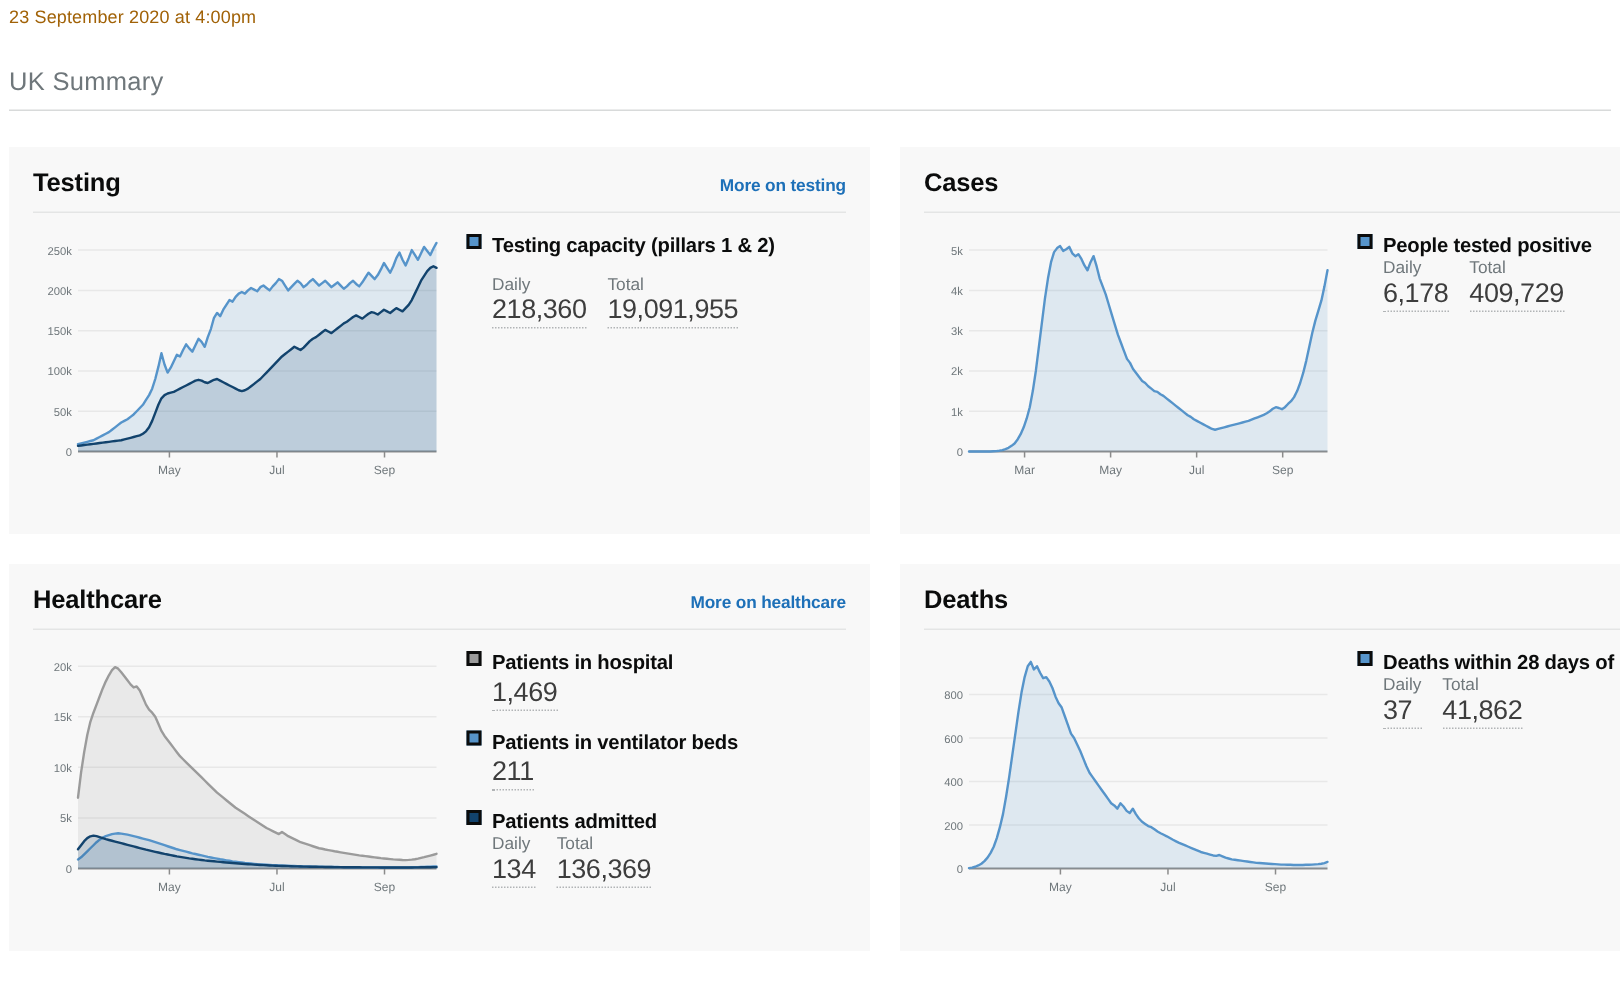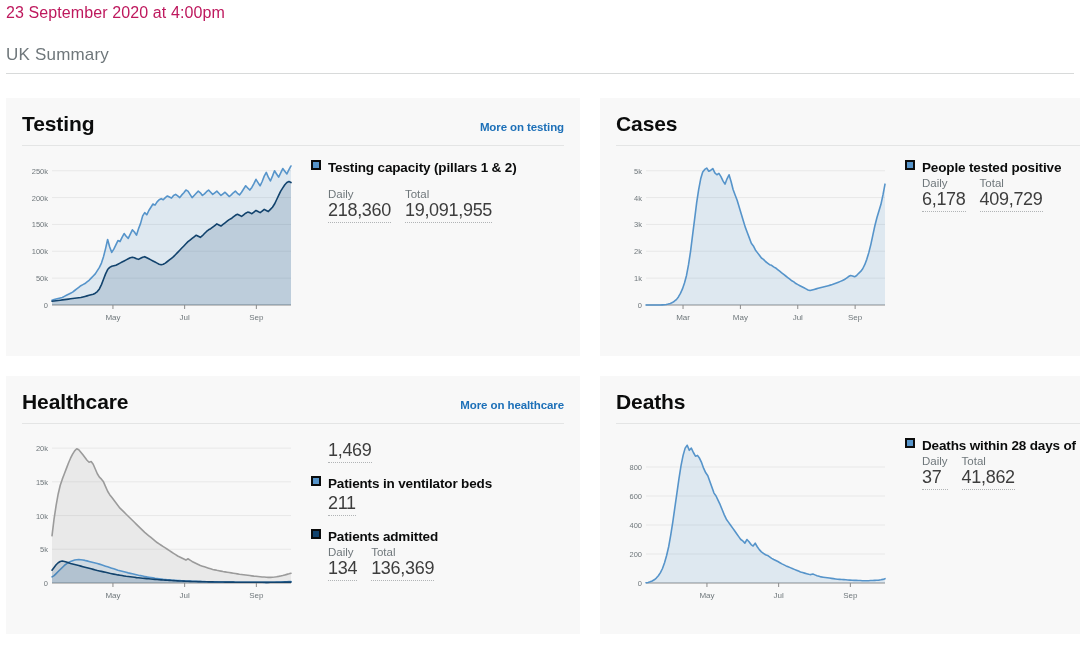--- a/index.html
+++ b/index.html
@@ -8,21 +8,21 @@
     width: 1080px; height: 664px;
     background: #ffffff;
     font-family: "Liberation Sans", sans-serif;
     color: #0b0c0c;
     overflow: hidden;
   }
   .page { width: 1080px; height: 664px; position: relative; }
 
   .timestamp {
     position: absolute; left: 6px; top: 4px;
-    font-size: 16px; color: #be185d; letter-spacing: 0.1px;
+    font-size: 12px; color: #a16207; letter-spacing: 0.1px;
   }
 
   .summary-head {
     position: absolute; left: 6px; top: 45px; width: 1068px;
   }
   .summary-title {
     font-size: 17px; color: #6f777b; font-weight: 400;
     letter-spacing: 0.2px; padding-bottom: 8px;
   }
   .summary-rule { height: 1px; background: #d8dada; width: 1068px; }
@@ -36,21 +36,21 @@
     background: #f8f8f8;
     width: 574px; height: 258px;
     padding: 14px 16px 10px 16px;
     position: relative;
     flex: 0 0 auto;
   }
   .panel-head {
     display: flex; align-items: baseline; justify-content: space-between;
     padding-bottom: 9px;
   }
-  .panel-title { font-size: 21px; font-weight: 700; color: #0b0c0c; letter-spacing: -0.1px; text-align: center; }
+  .panel-title { font-size: 17px; font-weight: 700; color: #0b0c0c; letter-spacing: -0.1px; text-align: center; }
   .panel-link {
     font-size: 11.5px; font-weight: 700; color: #1d70b8;
     text-decoration: none; letter-spacing: -0.1px; padding-left: 24px;
   }
   .panel-rule { height: 1px; background: #e4e5e5; margin-bottom: 6px; }
 
   .panel-body { display: flex; }
   .chart-wrap { flex: 0 0 275px; position: relative; }
   .chart-wrap svg { display: block; }
   .stats { flex: 1; padding-left: 14px; padding-top: 8px; }
@@ -237,20 +237,24 @@
                 <path d="M30.00 105.79 L32.06 88.93 L34.12 75.44 L36.18 63.98 L38.24 55.21 L40.30 49.14 L42.36 43.74 L44.42 38.35 L46.48 32.95 L48.54 28.23 L50.60 24.19 L52.66 20.81 L54.72 18.79 L56.78 19.80 L58.84 22.16 L60.91 24.86 L62.97 27.56 L65.03 30.26 L67.09 32.28 L69.15 31.60 L71.21 34.30 L73.27 39.02 L75.33 43.74 L77.39 47.12 L79.45 49.14 L81.51 51.84 L83.57 56.56 L85.63 61.28 L87.69 64.65 L89.75 67.35 L91.81 70.05 L93.87 72.74 L95.93 75.44 L97.99 78.14 L100.05 80.16 L102.11 82.19 L104.17 84.21 L106.23 86.23 L108.29 88.26 L110.35 90.28 L112.41 92.30 L114.47 94.33 L116.53 96.35 L118.59 98.37 L120.66 100.40 L122.72 102.42 L124.78 104.10 L126.84 105.79 L128.90 107.48 L130.96 109.16 L133.02 110.85 L135.08 112.53 L137.14 113.88 L139.20 115.23 L141.26 116.58 L143.32 117.93 L145.38 119.28 L147.44 120.63 L149.50 121.98 L151.56 123.33 L153.62 124.67 L155.68 126.02 L157.74 127.03 L159.80 128.05 L161.86 129.06 L163.92 130.07 L165.98 128.72 L168.04 130.07 L170.10 131.42 L172.16 132.43 L174.22 133.44 L176.28 134.45 L178.34 135.47 L180.41 136.14 L182.47 136.81 L184.53 137.49 L186.59 138.16 L188.65 138.84 L190.71 139.51 L192.77 139.85 L194.83 140.32 L196.89 140.73 L198.95 141.13 L201.01 141.53 L203.07 141.87 L205.13 142.21 L207.19 142.55 L209.25 142.88 L211.31 143.22 L213.37 143.56 L215.43 143.90 L217.49 144.23 L219.55 144.50 L221.61 144.77 L223.67 145.04 L225.73 145.31 L227.79 145.58 L229.85 145.85 L231.91 146.12 L233.97 146.32 L236.03 146.53 L238.09 146.73 L240.16 146.93 L242.22 147.07 L244.28 147.20 L246.34 147.33 L248.40 147.40 L250.46 147.27 L252.52 147.07 L254.58 146.80 L256.64 146.39 L258.70 145.92 L260.76 145.45 L262.82 144.91 L264.88 144.37 L266.94 143.83 L269.00 143.22 L269.00 153 L30.00 153 Z" fill="#9b9b9b" fill-opacity="0.16" stroke="none"></path>
                 <path d="M30.00 105.79 L32.06 88.93 L34.12 75.44 L36.18 63.98 L38.24 55.21 L40.30 49.14 L42.36 43.74 L44.42 38.35 L46.48 32.95 L48.54 28.23 L50.60 24.19 L52.66 20.81 L54.72 18.79 L56.78 19.80 L58.84 22.16 L60.91 24.86 L62.97 27.56 L65.03 30.26 L67.09 32.28 L69.15 31.60 L71.21 34.30 L73.27 39.02 L75.33 43.74 L77.39 47.12 L79.45 49.14 L81.51 51.84 L83.57 56.56 L85.63 61.28 L87.69 64.65 L89.75 67.35 L91.81 70.05 L93.87 72.74 L95.93 75.44 L97.99 78.14 L100.05 80.16 L102.11 82.19 L104.17 84.21 L106.23 86.23 L108.29 88.26 L110.35 90.28 L112.41 92.30 L114.47 94.33 L116.53 96.35 L118.59 98.37 L120.66 100.40 L122.72 102.42 L124.78 104.10 L126.84 105.79 L128.90 107.48 L130.96 109.16 L133.02 110.85 L135.08 112.53 L137.14 113.88 L139.20 115.23 L141.26 116.58 L143.32 117.93 L145.38 119.28 L147.44 120.63 L149.50 121.98 L151.56 123.33 L153.62 124.67 L155.68 126.02 L157.74 127.03 L159.80 128.05 L161.86 129.06 L163.92 130.07 L165.98 128.72 L168.04 130.07 L170.10 131.42 L172.16 132.43 L174.22 133.44 L176.28 134.45 L178.34 135.47 L180.41 136.14 L182.47 136.81 L184.53 137.49 L186.59 138.16 L188.65 138.84 L190.71 139.51 L192.77 139.85 L194.83 140.32 L196.89 140.73 L198.95 141.13 L201.01 141.53 L203.07 141.87 L205.13 142.21 L207.19 142.55 L209.25 142.88 L211.31 143.22 L213.37 143.56 L215.43 143.90 L217.49 144.23 L219.55 144.50 L221.61 144.77 L223.67 145.04 L225.73 145.31 L227.79 145.58 L229.85 145.85 L231.91 146.12 L233.97 146.32 L236.03 146.53 L238.09 146.73 L240.16 146.93 L242.22 147.07 L244.28 147.20 L246.34 147.33 L248.40 147.40 L250.46 147.27 L252.52 147.07 L254.58 146.80 L256.64 146.39 L258.70 145.92 L260.76 145.45 L262.82 144.91 L264.88 144.37 L266.94 143.83 L269.00 143.22" fill="none" stroke="#9b9b9b" stroke-width="1.6" stroke-linejoin="round" stroke-linecap="round"></path>
                 <path d="M30.00 146.93 L32.06 145.58 L34.12 143.56 L36.18 141.53 L38.24 139.51 L40.30 137.49 L42.36 135.47 L44.42 133.78 L46.48 132.43 L48.54 131.42 L50.60 130.74 L52.66 130.07 L54.72 129.73 L56.78 129.53 L58.84 129.73 L60.91 130.07 L62.97 130.41 L65.03 130.88 L67.09 131.42 L69.15 131.96 L71.21 132.50 L73.27 133.04 L75.33 133.58 L77.39 134.12 L79.45 134.79 L81.51 135.47 L83.57 136.14 L85.63 136.81 L87.69 137.49 L89.75 138.16 L91.81 138.84 L93.87 139.51 L95.93 140.19 L97.99 140.73 L100.05 141.27 L102.11 141.80 L104.17 142.34 L106.23 142.88 L108.29 143.36 L110.35 143.83 L112.41 144.30 L114.47 144.77 L116.53 145.24 L118.59 145.65 L120.66 146.05 L122.72 146.46 L124.78 146.86 L126.84 147.20 L128.90 147.54 L130.96 147.87 L133.02 148.21 L135.08 148.48 L137.14 148.75 L139.20 149.02 L141.26 149.29 L143.32 149.49 L145.38 149.70 L147.44 149.90 L149.50 150.10 L151.56 150.23 L153.62 150.37 L155.68 150.50 L157.74 150.64 L159.80 150.74 L161.86 150.84 L163.92 150.94 L165.98 151.04 L168.04 151.13 L170.10 151.21 L172.16 151.29 L174.22 151.37 L176.28 151.44 L178.34 151.50 L180.41 151.57 L182.47 151.62 L184.53 151.68 L186.59 151.73 L188.65 151.79 L190.71 151.83 L192.77 151.87 L194.83 151.91 L196.89 151.95 L198.95 151.99 L201.01 152.02 L203.07 152.04 L205.13 152.07 L207.19 152.10 L209.25 152.12 L211.31 152.15 L213.37 152.18 L215.43 152.19 L217.49 152.20 L219.55 152.22 L221.61 152.23 L223.67 152.24 L225.73 152.26 L227.79 152.27 L229.85 152.29 L231.91 152.29 L233.97 152.30 L236.03 152.31 L238.09 152.31 L240.16 152.32 L242.22 152.33 L244.28 152.33 L246.34 152.31 L248.40 152.29 L250.46 152.26 L252.52 152.20 L254.58 152.14 L256.64 152.06 L258.70 151.97 L260.76 151.89 L262.82 151.80 L264.88 151.72 L266.94 151.65 L269.00 151.58 L269.00 153 L30.00 153 Z" fill="#5694ca" fill-opacity="0.16" stroke="none"></path>
                 <path d="M30.00 146.93 L32.06 145.58 L34.12 143.56 L36.18 141.53 L38.24 139.51 L40.30 137.49 L42.36 135.47 L44.42 133.78 L46.48 132.43 L48.54 131.42 L50.60 130.74 L52.66 130.07 L54.72 129.73 L56.78 129.53 L58.84 129.73 L60.91 130.07 L62.97 130.41 L65.03 130.88 L67.09 131.42 L69.15 131.96 L71.21 132.50 L73.27 133.04 L75.33 133.58 L77.39 134.12 L79.45 134.79 L81.51 135.47 L83.57 136.14 L85.63 136.81 L87.69 137.49 L89.75 138.16 L91.81 138.84 L93.87 139.51 L95.93 140.19 L97.99 140.73 L100.05 141.27 L102.11 141.80 L104.17 142.34 L106.23 142.88 L108.29 143.36 L110.35 143.83 L112.41 144.30 L114.47 144.77 L116.53 145.24 L118.59 145.65 L120.66 146.05 L122.72 146.46 L124.78 146.86 L126.84 147.20 L128.90 147.54 L130.96 147.87 L133.02 148.21 L135.08 148.48 L137.14 148.75 L139.20 149.02 L141.26 149.29 L143.32 149.49 L145.38 149.70 L147.44 149.90 L149.50 150.10 L151.56 150.23 L153.62 150.37 L155.68 150.50 L157.74 150.64 L159.80 150.74 L161.86 150.84 L163.92 150.94 L165.98 151.04 L168.04 151.13 L170.10 151.21 L172.16 151.29 L174.22 151.37 L176.28 151.44 L178.34 151.50 L180.41 151.57 L182.47 151.62 L184.53 151.68 L186.59 151.73 L188.65 151.79 L190.71 151.83 L192.77 151.87 L194.83 151.91 L196.89 151.95 L198.95 151.99 L201.01 152.02 L203.07 152.04 L205.13 152.07 L207.19 152.10 L209.25 152.12 L211.31 152.15 L213.37 152.18 L215.43 152.19 L217.49 152.20 L219.55 152.22 L221.61 152.23 L223.67 152.24 L225.73 152.26 L227.79 152.27 L229.85 152.29 L231.91 152.29 L233.97 152.30 L236.03 152.31 L238.09 152.31 L240.16 152.32 L242.22 152.33 L244.28 152.33 L246.34 152.31 L248.40 152.29 L250.46 152.26 L252.52 152.20 L254.58 152.14 L256.64 152.06 L258.70 151.97 L260.76 151.89 L262.82 151.80 L264.88 151.72 L266.94 151.65 L269.00 151.58" fill="none" stroke="#5694ca" stroke-width="1.6" stroke-linejoin="round" stroke-linecap="round"></path>
                 <path d="M30.00 140.19 L32.06 137.49 L34.12 134.79 L36.18 132.77 L38.24 131.55 L40.30 131.08 L42.36 131.42 L44.42 132.09 L46.48 132.77 L48.54 133.44 L50.60 133.98 L52.66 134.52 L54.72 135.06 L56.78 135.60 L58.84 136.14 L60.91 136.68 L62.97 137.22 L65.03 137.76 L67.09 138.30 L69.15 138.84 L71.21 139.38 L73.27 139.92 L75.33 140.46 L77.39 140.93 L79.45 141.40 L81.51 141.87 L83.57 142.34 L85.63 142.82 L87.69 143.29 L89.75 143.69 L91.81 144.10 L93.87 144.50 L95.93 144.91 L97.99 145.24 L100.05 145.58 L102.11 145.92 L104.17 146.26 L106.23 146.53 L108.29 146.80 L110.35 147.07 L112.41 147.33 L114.47 147.60 L116.53 147.81 L118.59 148.01 L120.66 148.21 L122.72 148.41 L124.78 148.62 L126.84 148.82 L128.90 149.02 L130.96 149.19 L133.02 149.36 L135.08 149.53 L137.14 149.70 L139.20 149.84 L141.26 149.99 L143.32 150.14 L145.38 150.28 L147.44 150.41 L149.50 150.53 L151.56 150.65 L153.62 150.76 L155.68 150.87 L157.74 150.98 L159.80 151.06 L161.86 151.14 L163.92 151.22 L165.98 151.30 L168.04 151.37 L170.10 151.44 L172.16 151.50 L174.22 151.56 L176.28 151.61 L178.34 151.66 L180.41 151.72 L182.47 151.76 L184.53 151.80 L186.59 151.84 L188.65 151.88 L190.71 151.92 L192.77 151.95 L194.83 151.97 L196.89 152.00 L198.95 152.03 L201.01 152.06 L203.07 152.08 L205.13 152.10 L207.19 152.12 L209.25 152.14 L211.31 152.16 L213.37 152.18 L215.43 152.19 L217.49 152.20 L219.55 152.22 L221.61 152.23 L223.67 152.24 L225.73 152.26 L227.79 152.27 L229.85 152.28 L231.91 152.29 L233.97 152.29 L236.03 152.30 L238.09 152.31 L240.16 152.31 L242.22 152.32 L244.28 152.33 L246.34 152.33 L248.40 152.32 L250.46 152.31 L252.52 152.29 L254.58 152.26 L256.64 152.23 L258.70 152.20 L260.76 152.18 L262.82 152.15 L264.88 152.13 L266.94 152.11 L269.00 152.10 L269.00 153 L30.00 153 Z" fill="#12436d" fill-opacity="0.16" stroke="none"></path>
                 <path d="M30.00 140.19 L32.06 137.49 L34.12 134.79 L36.18 132.77 L38.24 131.55 L40.30 131.08 L42.36 131.42 L44.42 132.09 L46.48 132.77 L48.54 133.44 L50.60 133.98 L52.66 134.52 L54.72 135.06 L56.78 135.60 L58.84 136.14 L60.91 136.68 L62.97 137.22 L65.03 137.76 L67.09 138.30 L69.15 138.84 L71.21 139.38 L73.27 139.92 L75.33 140.46 L77.39 140.93 L79.45 141.40 L81.51 141.87 L83.57 142.34 L85.63 142.82 L87.69 143.29 L89.75 143.69 L91.81 144.10 L93.87 144.50 L95.93 144.91 L97.99 145.24 L100.05 145.58 L102.11 145.92 L104.17 146.26 L106.23 146.53 L108.29 146.80 L110.35 147.07 L112.41 147.33 L114.47 147.60 L116.53 147.81 L118.59 148.01 L120.66 148.21 L122.72 148.41 L124.78 148.62 L126.84 148.82 L128.90 149.02 L130.96 149.19 L133.02 149.36 L135.08 149.53 L137.14 149.70 L139.20 149.84 L141.26 149.99 L143.32 150.14 L145.38 150.28 L147.44 150.41 L149.50 150.53 L151.56 150.65 L153.62 150.76 L155.68 150.87 L157.74 150.98 L159.80 151.06 L161.86 151.14 L163.92 151.22 L165.98 151.30 L168.04 151.37 L170.10 151.44 L172.16 151.50 L174.22 151.56 L176.28 151.61 L178.34 151.66 L180.41 151.72 L182.47 151.76 L184.53 151.80 L186.59 151.84 L188.65 151.88 L190.71 151.92 L192.77 151.95 L194.83 151.97 L196.89 152.00 L198.95 152.03 L201.01 152.06 L203.07 152.08 L205.13 152.10 L207.19 152.12 L209.25 152.14 L211.31 152.16 L213.37 152.18 L215.43 152.19 L217.49 152.20 L219.55 152.22 L221.61 152.23 L223.67 152.24 L225.73 152.26 L227.79 152.27 L229.85 152.28 L231.91 152.29 L233.97 152.29 L236.03 152.30 L238.09 152.31 L240.16 152.31 L242.22 152.32 L244.28 152.33 L246.34 152.33 L248.40 152.32 L250.46 152.31 L252.52 152.29 L254.58 152.26 L256.64 152.23 L258.70 152.20 L260.76 152.18 L262.82 152.15 L264.88 152.13 L266.94 152.11 L269.00 152.10" fill="none" stroke="#12436d" stroke-width="1.6" stroke-linejoin="round" stroke-linecap="round"></path>
               </svg>
             </div>
           <div class="stats">
               <div class="metric">
+                <div class="metric-head">
+                  <span class="swatch grey"></span>
+                  <span class="metric-label">Patients in hospital</span>
+                </div>
                 <div class="metric-values">
                   <div class="vcol">
                     <span class="vnum">1,469</span>
                   </div>
                 </div>
               </div>
               <div class="metric">
                 <div class="metric-head">
                   <span class="swatch mid"></span>
                   <span class="metric-label">Patients in ventilator beds</span>

